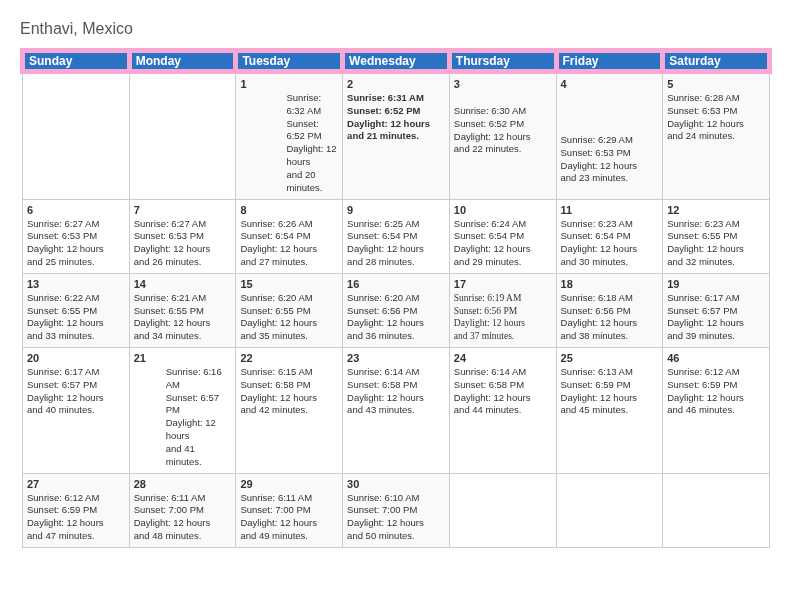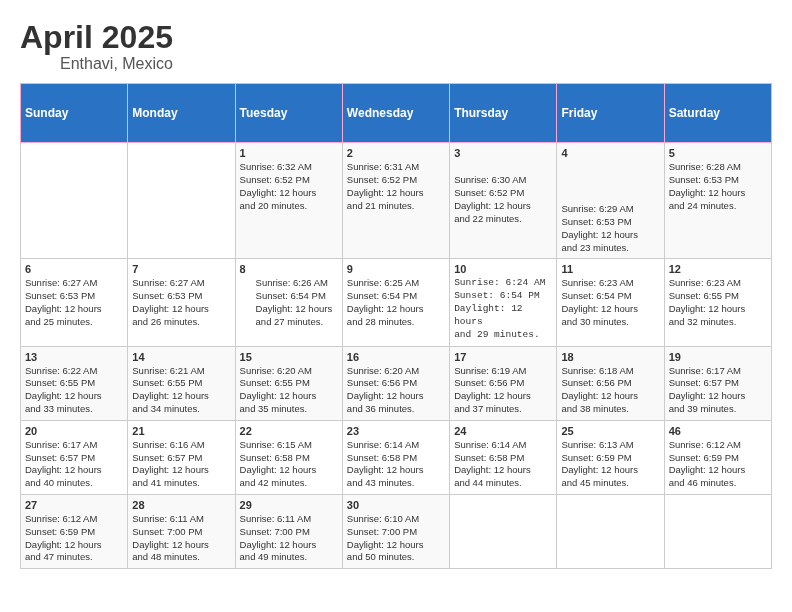--- a/index.html
+++ b/index.html
@@ -42,23 +42,23 @@
     table {
       width: 100%;
       border-collapse: collapse;
       table-layout: fixed;
     }
     thead tr th {
       background: #2a72c3;
       color: #fff;
       font-size: 12px;
       font-weight: bold;
-      padding: 22px 4px;
+      padding: 1px 4px;
       text-align: left;
-      border: 1px solid #f9a8d4;
+      border: 5px solid #f9a8d4;
     }
     tbody tr td {
       border: 1px solid #ccc;
       vertical-align: top;
       padding: 4px;
       font-size: 10px;
       color: #333;
       min-height: 80px;
       background: #fff;
     }
@@ -78,21 +78,20 @@
     }
     .empty-cell {
       background: #fff !important;
     }
   </style>
 </head>
 <body>
 
 <div class="header">
   <div class="title-block">
-    <h1>April 2025</h1>
     <h2>Enthavi, Mexico</h2>
   </div>
 </div>
 
 <table>
   <thead>
     <tr>
     <th>Sunday</th>
         <th>Monday</th>
         <th>Tuesday</th>
@@ -101,28 +100,28 @@
         <th>Friday</th>
         <th>Saturday</th>
       </tr>
   </thead>
   <tbody id="calendar-body">
   <tr>
         <td class="empty-cell"></td>
         <td class="empty-cell"></td>
         <td>
           <span class="day-number">1</span>
-          <div class="day-info" style="white-space: pre-line;">Sunrise: 6:32 AM
+          <div class="day-info" style="white-space: pre-line; margin-left: 46px;">Sunrise: 6:32 AM
 Sunset: 6:52 PM
 Daylight: 12 hours
 and 20 minutes.</div>
         </td>
         <td>
           <span class="day-number">2</span>
-          <div class="day-info" style="white-space: pre-line;">Sunrise: 6:31 AM
+          <div class="day-info" style="white-space: pre-line; font-weight: bold;">Sunrise: 6:31 AM
 Sunset: 6:52 PM
 Daylight: 12 hours
 and 21 minutes.</div>
         </td>
         <td>
           <span class="day-number">3</span>
           <div class="day-info" style="white-space: pre-line; margin-top: 15px;">Sunrise: 6:30 AM
 Sunset: 6:52 PM
 Daylight: 12 hours
 and 22 minutes.</div>
@@ -152,35 +151,35 @@
         </td>
         <td>
           <span class="day-number">7</span>
           <div class="day-info" style="white-space: pre-line;">Sunrise: 6:27 AM
 Sunset: 6:53 PM
 Daylight: 12 hours
 and 26 minutes.</div>
         </td>
         <td>
           <span class="day-number">8</span>
-          <div class="day-info" style="white-space: pre-line; margin-left: 16px;">Sunrise: 6:26 AM
+          <div class="day-info" style="white-space: pre-line;">Sunrise: 6:26 AM
 Sunset: 6:54 PM
 Daylight: 12 hours
 and 27 minutes.</div>
         </td>
         <td>
           <span class="day-number">9</span>
           <div class="day-info" style="white-space: pre-line;">Sunrise: 6:25 AM
 Sunset: 6:54 PM
 Daylight: 12 hours
 and 28 minutes.</div>
         </td>
         <td>
           <span class="day-number">10</span>
-          <div class="day-info" style="white-space: pre-line; font-family: Liberation Mono, monospace;">Sunrise: 6:24 AM
+          <div class="day-info" style="white-space: pre-line;">Sunrise: 6:24 AM
 Sunset: 6:54 PM
 Daylight: 12 hours
 and 29 minutes.</div>
         </td>
         <td>
           <span class="day-number">11</span>
           <div class="day-info" style="white-space: pre-line;">Sunrise: 6:23 AM
 Sunset: 6:54 PM
 Daylight: 12 hours
 and 30 minutes.</div>
@@ -217,21 +216,21 @@
         </td>
         <td>
           <span class="day-number">16</span>
           <div class="day-info" style="white-space: pre-line;">Sunrise: 6:20 AM
 Sunset: 6:56 PM
 Daylight: 12 hours
 and 36 minutes.</div>
         </td>
         <td>
           <span class="day-number">17</span>
-          <div class="day-info" style="white-space: pre-line;">Sunrise: 6:19 AM
+          <div class="day-info" style="white-space: pre-line; font-family: Liberation Serif, serif;">Sunrise: 6:19 AM
 Sunset: 6:56 PM
 Daylight: 12 hours
 and 37 minutes.</div>
         </td>
         <td>
           <span class="day-number">18</span>
           <div class="day-info" style="white-space: pre-line;">Sunrise: 6:18 AM
 Sunset: 6:56 PM
 Daylight: 12 hours
 and 38 minutes.</div>
@@ -247,21 +246,21 @@
       <tr>
         <td>
           <span class="day-number">20</span>
           <div class="day-info" style="white-space: pre-line;">Sunrise: 6:17 AM
 Sunset: 6:57 PM
 Daylight: 12 hours
 and 40 minutes.</div>
         </td>
         <td>
           <span class="day-number">21</span>
-          <div class="day-info" style="white-space: pre-line;">Sunrise: 6:16 AM
+          <div class="day-info" style="white-space: pre-line; margin-left: 32px;">Sunrise: 6:16 AM
 Sunset: 6:57 PM
 Daylight: 12 hours
 and 41 minutes.</div>
         </td>
         <td>
           <span class="day-number">22</span>
           <div class="day-info" style="white-space: pre-line;">Sunrise: 6:15 AM
 Sunset: 6:58 PM
 Daylight: 12 hours
 and 42 minutes.</div>

